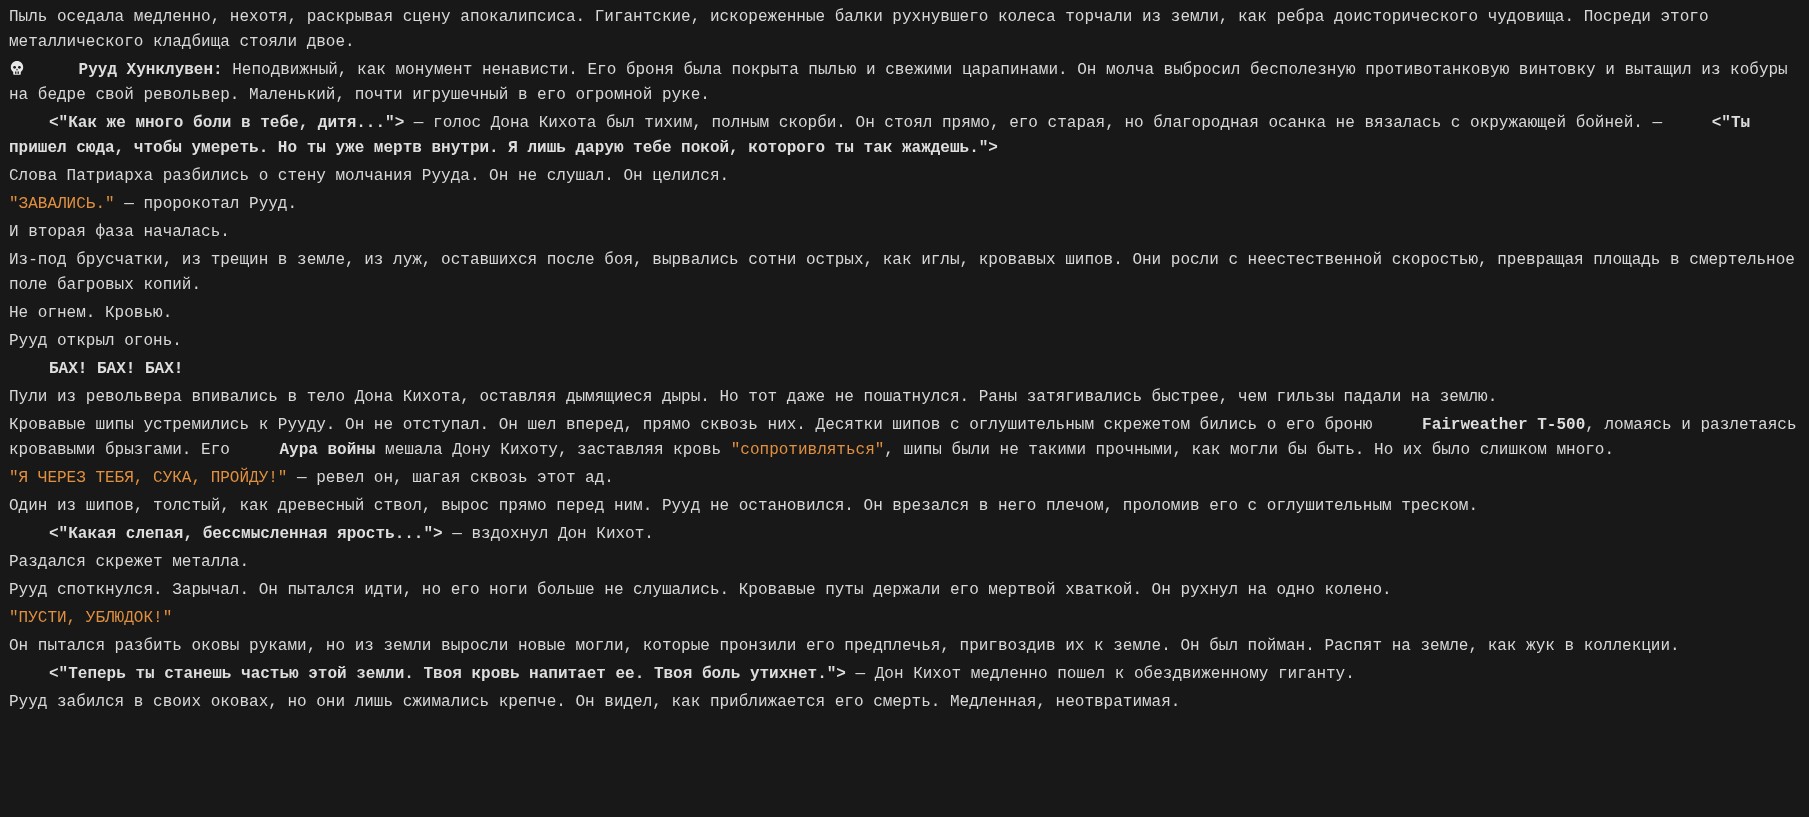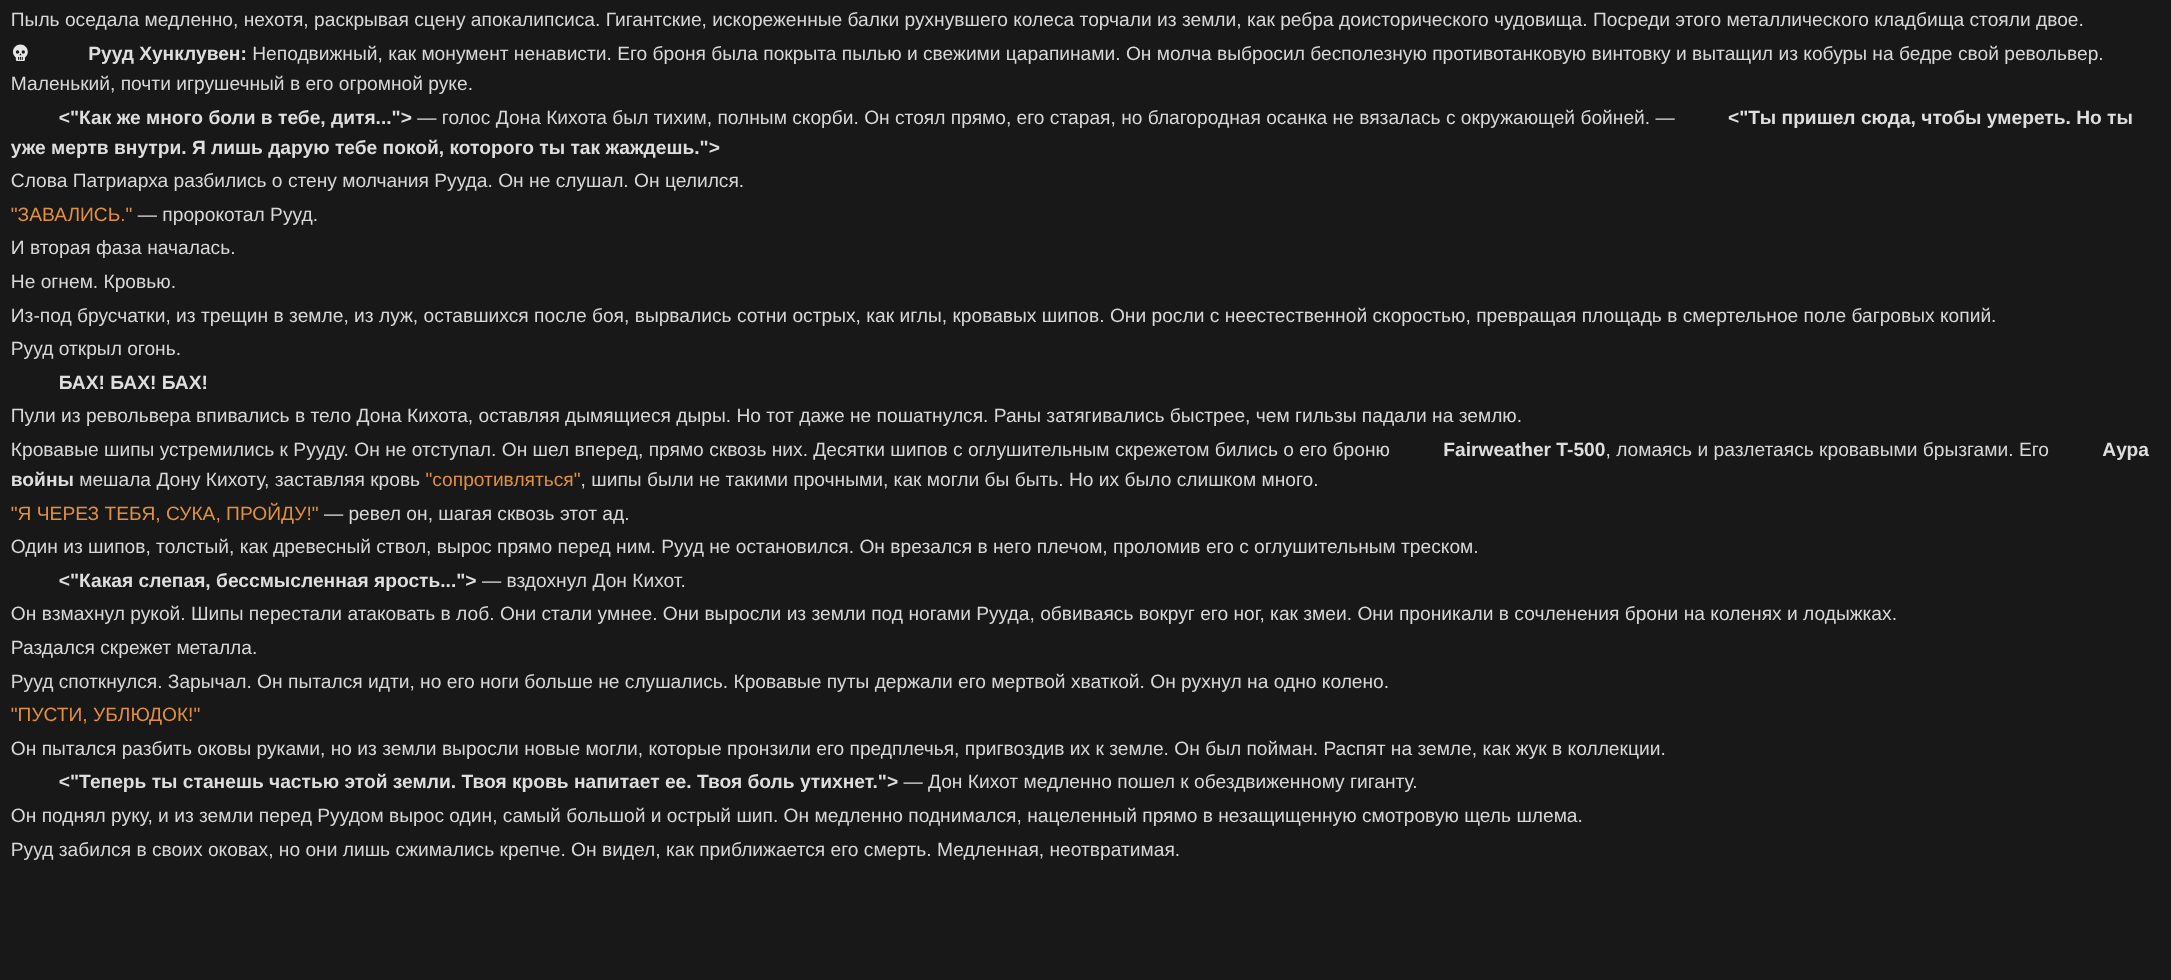--- a/index.html
+++ b/index.html
@@ -9,21 +9,21 @@
     width: 1809px;
     height: 817px;
     overflow: hidden;
   }
   .story-view {
     box-sizing: border-box;
     width: 1809px;
     height: 725px;
     padding: 5px 10px 0 9px;
     background: #181818;
-    font-family: Liberation Sans, sans-serif;
+    font-family: Liberation Mono, monospace;
     font-size: 16px;
     line-height: 25px;
     color: #d8d8d8;
     -webkit-font-smoothing: antialiased;
   }
   p.para {
     margin: 0 0 3px 0;
     padding: 0;
   }
   .seg { color: #d8d8d8; }
@@ -52,31 +52,29 @@
             <path d="M12 12.6l1.4 2.6h-2.8z" fill="#181818"></path>
             <rect x="9.1" y="17.2" width="1.3" height="3.6" fill="#181818"></rect>
             <rect x="11.4" y="17.2" width="1.3" height="3.6" fill="#181818"></rect>
             <rect x="13.7" y="17.2" width="1.3" height="3.6" fill="#181818"></rect>
           </svg></span>
 <span class="seg bold">Рууд Хунклувен:</span><span class="seg"> Неподвижный, как монумент ненависти. Его броня была покрыта пылью и свежими царапинами. Он молча выбросил бесполезную противотанковую винтовку и вытащил из кобуры на бедре свой револьвер. Маленький, почти игрушечный в его огромной руке.</span></p>
       <p class="para"><span class="seg bold">&lt;"Как же много боли в тебе, дитя..."&gt;</span><span class="seg"> — голос Дона Кихота был тихим, полным скорби. Он стоял прямо, его старая, но благородная осанка не вязалась с окружающей бойней. — </span><span class="seg bold">&lt;"Ты пришел сюда, чтобы умереть. Но ты уже мертв внутри. Я лишь дарую тебе покой, которого ты так жаждешь."&gt;</span></p>
       <p class="para"><span class="seg">Слова Патриарха разбились о стену молчания Рууда. Он не слушал. Он целился.</span></p>
       <p class="para"><span class="seg quote">"ЗАВАЛИСЬ."</span><span class="seg"> — пророкотал Рууд.</span></p>
       <p class="para"><span class="seg">И вторая фаза началась.</span></p>
+      <p class="para"><span class="seg">Из-под брусчатки, из трещин в земле, из луж, оставшихся после боя, вырвались сотни острых, как иглы, кровавых шипов. Они росли с неестественной скоростью, превращая площадь в смертельное поле багровых копий.</span></p>
       <p class="para"><span class="seg">Не огнем. Кровью.</span></p>
-      <p class="para"><span class="seg">Из-под брусчатки, из трещин в земле, из луж, оставшихся после боя, вырвались сотни острых, как иглы, кровавых шипов. Они росли с неестественной скоростью, превращая площадь в смертельное поле багровых копий.</span></p>
       <p class="para"><span class="seg">Рууд открыл огонь.</span></p>
       <p class="para"><span class="seg bold">БАХ! БАХ! БАХ!</span></p>
       <p class="para"><span class="seg">Пули из револьвера впивались в тело Дона Кихота, оставляя дымящиеся дыры. Но тот даже не пошатнулся. Раны затягивались быстрее, чем гильзы падали на землю.</span></p>
       <p class="para"><span class="seg">Кровавые шипы устремились к Рууду. Он не отступал. Он шел вперед, прямо сквозь них. Десятки шипов с оглушительным скрежетом бились о его броню </span><span class="seg bold">Fairweather T-500</span><span class="seg">, ломаясь и разлетаясь кровавыми брызгами. Его </span><span class="seg bold">Аура войны</span><span class="seg"> мешала Дону Кихоту, заставляя кровь </span><span class="seg quote">"сопротивляться"</span><span class="seg">, шипы были не такими прочными, как могли бы быть. Но их было слишком много.</span></p>
       <p class="para"><span class="seg quote">"Я ЧЕРЕЗ ТЕБЯ, СУКА, ПРОЙДУ!"</span><span class="seg"> — ревел он, шагая сквозь этот ад.</span></p>
       <p class="para"><span class="seg">Один из шипов, толстый, как древесный ствол, вырос прямо перед ним. Рууд не остановился. Он врезался в него плечом, проломив его с оглушительным треском.</span></p>
       <p class="para"><span class="seg bold">&lt;"Какая слепая, бессмысленная ярость..."&gt;</span><span class="seg"> — вздохнул Дон Кихот.</span></p>
-      <p class="para"><span class="seg">Он взмахнул рукой. Шипы перестали атаковать в лоб. Они стали умнее. Они выросли из земли под ногами Рууда, обвиваясь вокруг его ног, как змеи. Они проникали в сочленения брони на коленях и лодыжках.</span></p>
       <p class="para"><span class="seg">Раздался скрежет металла.</span></p>
       <p class="para"><span class="seg">Рууд споткнулся. Зарычал. Он пытался идти, но его ноги больше не слушались. Кровавые путы держали его мертвой хваткой. Он рухнул на одно колено.</span></p>
       <p class="para"><span class="seg quote">"ПУСТИ, УБЛЮДОК!"</span></p>
       <p class="para"><span class="seg">Он пытался разбить оковы руками, но из земли выросли новые могли, которые пронзили его предплечья, пригвоздив их к земле. Он был пойман. Распят на земле, как жук в коллекции.</span></p>
       <p class="para"><span class="seg bold">&lt;"Теперь ты станешь частью этой земли. Твоя кровь напитает ее. Твоя боль утихнет."&gt;</span><span class="seg"> — Дон Кихот медленно пошел к обездвиженному гиганту.</span></p>
-      <p class="para"><span class="seg">Он поднял руку, и из земли перед Руудом вырос один, самый большой и острый шип. Он медленно поднимался, нацеленный прямо в незащищенную смотровую щель шлема.</span></p>
       <p class="para"><span class="seg">Рууд забился в своих оковах, но они лишь сжимались крепче. Он видел, как приближается его смерть. Медленная, неотвратимая.</span></p>
     </div>
 </div>
 
 </body></html>

